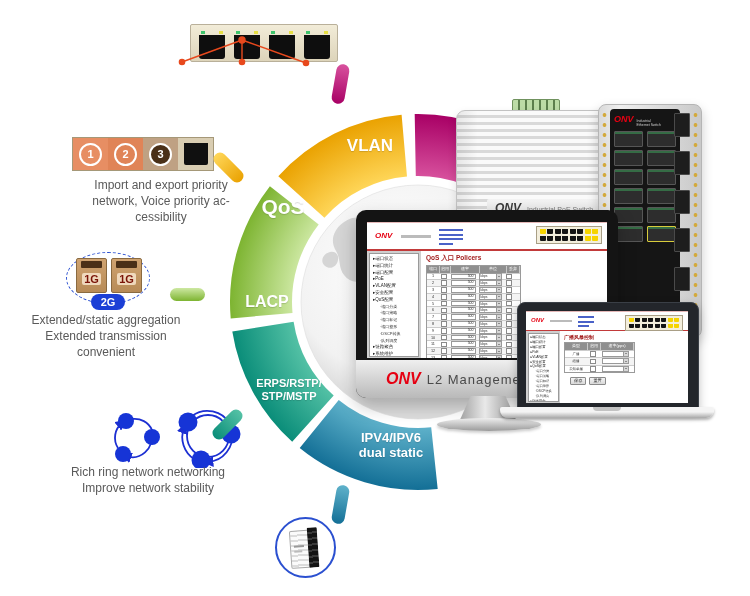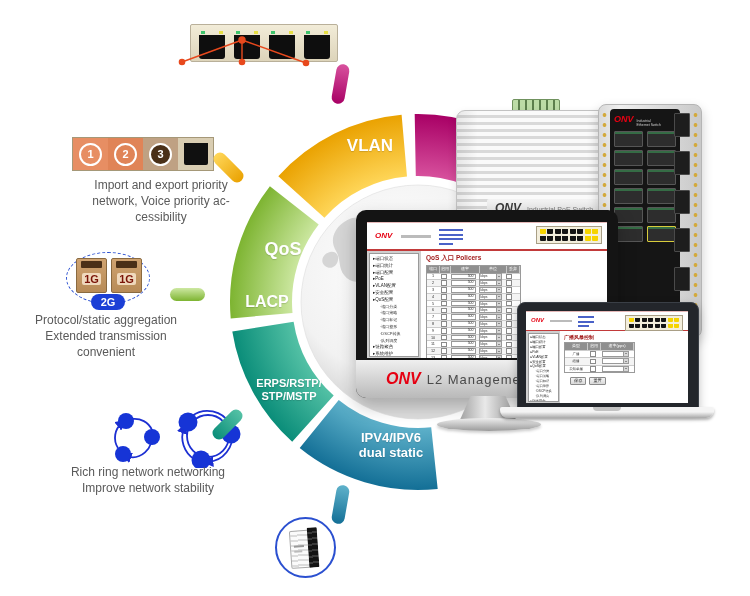--- a/index.html
+++ b/index.html
@@ -5,21 +5,21 @@
   html,body{margin:0;padding:0;background:#fff;}
   .stage{position:relative;width:750px;height:596px;background:#fff;overflow:hidden;
          font-family:"Liberation Sans",sans-serif;}
   .abs{position:absolute;}
 
   
   #fan-svg{position:absolute;left:0;top:0;z-index:1;}
   .wedge-label{position:absolute;z-index:3;color:#fff;font-weight:bold;text-align:center;
                text-shadow:0 1px 1px rgba(0,0,0,.15);}
   .wl-vlan{left:322px;top:136px;width:96px;font-size:17px;}
-  .wl-qos{left:250px;top:195px;width:66px;font-size:18px;margin-top:44px;}
+  .wl-qos{left:250px;top:195px;width:66px;font-size:21px;}
   .wl-lacp{left:231px;top:285px;width:72px;font-size:16px;margin-top:8px;}
   .wl-erps{left:246px;top:377px;width:86px;font-size:11px;line-height:13px;}
   .wl-ipv{left:346px;top:430px;width:90px;font-size:13px;line-height:15px;}
 
   .dash{position:absolute;z-index:3;border-radius:8px;}
   .dash-vlan{left:334px;top:64px;width:13px;height:40px;transform:rotate(10deg);}
   .dash-qos{left:222px;top:149px;width:13px;height:37px;transform:rotate(-45deg);}
   .dash-lacp{left:170px;top:288px;width:35px;height:13px;}
   .dash-erps{left:221px;top:406px;width:13px;height:37px;transform:rotate(45deg);}
   .dash-ipv{left:334px;top:485px;width:13px;height:39px;transform:rotate(10deg);}
@@ -288,21 +288,21 @@
       <div class="lacp-port">
           <span>1G</span>
         </div>
       <div class="lacp-port">
           <span>1G</span>
         </div>
     </div>
     <div class="lacp-2g">2G</div>
   </div>
   <div class="co-text co-lacp-text">
-    <div>Protocol/static aggregation</div>
+    <div>Extended/static aggregation</div>
     <div>Extended transmission</div>
     <div>convenient</div>
   </div>
 
   <svg id="ring-svg" class="abs" width="160" height="60">
     <defs>
       <marker id="arr" markerWidth="6" markerHeight="6" refX="3" refY="3" orient="auto">
         <path d="M0,0 L6,3 L0,6 Z" fill="#1c2fd2"></path>
       </marker>
     </defs>

